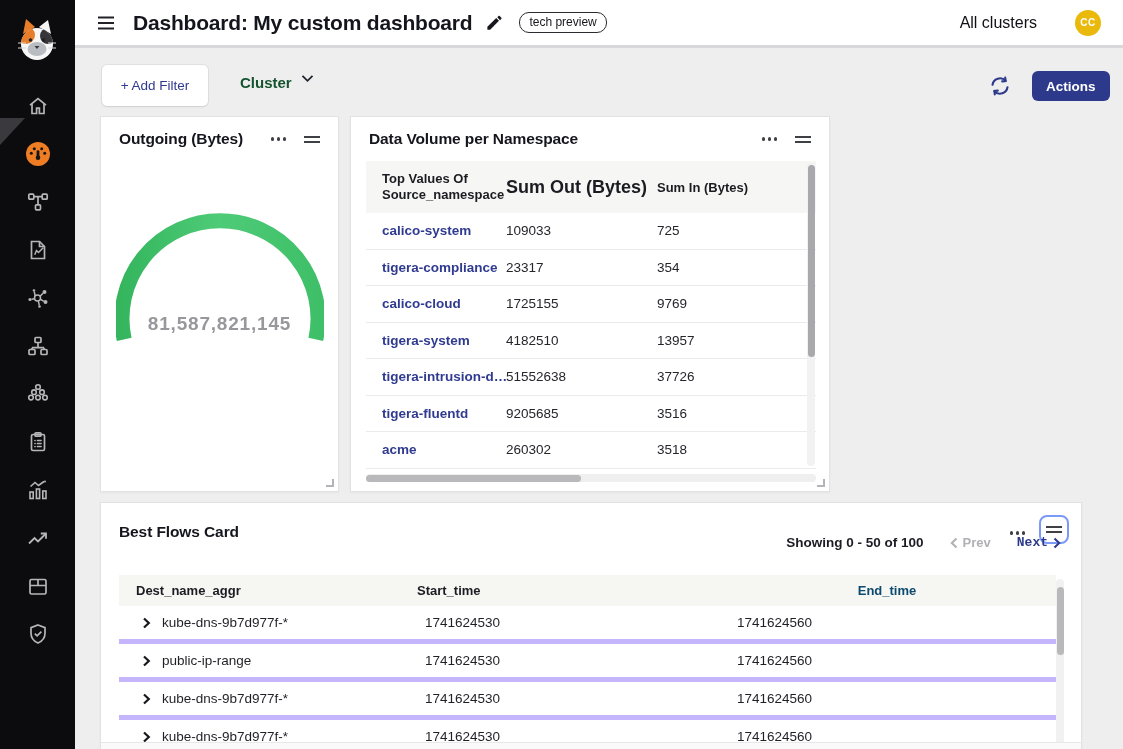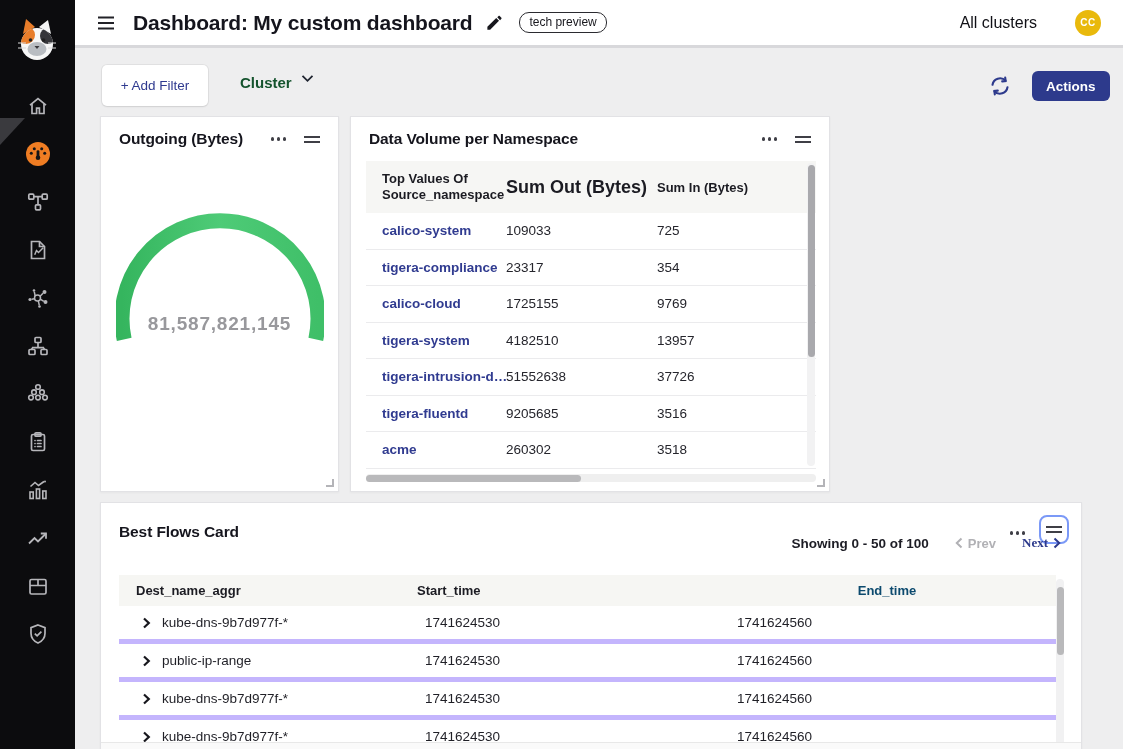--- a/index.html
+++ b/index.html
@@ -76,21 +76,21 @@
   .dv-hscroll .thumb { position:absolute; left:0; top:0.5px; width:215px; height:7px; background:#b9b9bb; border-radius:4px; cursor:pointer; }
 
   #card-bestflows { left:100px; top:502px; width:982px; height:300px; }
   .bf-head { display:flex; align-items:flex-start; padding:12px 12px 0 18px; }
   .bf-head .card-title { padding-top:8px; }
   .bf-pagination { position:absolute; right:20px; top:32px; display:flex; align-items:center; gap:26px; }
   .bf-showing { font-size:13.5px; font-weight:600; color:#1c1c24; }
   .bf-prev { display:flex; align-items:center; gap:5px; color:#b1b1b5; font-size:13px; font-weight:600;
     background:none; border:none; font-family:inherit; }
   .bf-next { display:flex; align-items:center; gap:5px; color:#2d3a8c; font-size:13px; font-weight:700;
-    background:none; border:none; cursor:pointer; font-family:Liberation Serif, serif; }
+    background:none; border:none; cursor:pointer; font-family:Liberation Mono, monospace; }
   .bf-table { position:absolute; left:18px; top:72px; width:937px; }
   .bf-header { display:flex; background:#f6f6f3; height:31px; align-items:center; }
   .bf-header .c1 { width:294px; padding-left:17px; font-size:13px; font-weight:700; color:#1b1b22; }
   .bf-header .c2 { width:312px; padding-left:4px; font-size:13px; font-weight:700; color:#1b1b22; }
   .bf-header .c3 { width:320px; padding-left:4px; font-size:13px; font-weight:700; color:#0c4a6e;text-align:center; }
   .bf-row { display:flex; align-items:center; height:38px; border-bottom:5px solid #c4b5fd; }
   .bf-row .c1 { width:294px; padding-left:22px; display:flex; align-items:center; gap:10px;
     font-size:13.5px; color:#1f1f26; }
   .bf-row .c2 { width:312px; padding-left:12px; font-size:13.5px; color:#1f1f26; }
   .bf-row .c3 { width:320px; padding-left:12px; font-size:13.5px; color:#1f1f26; }

